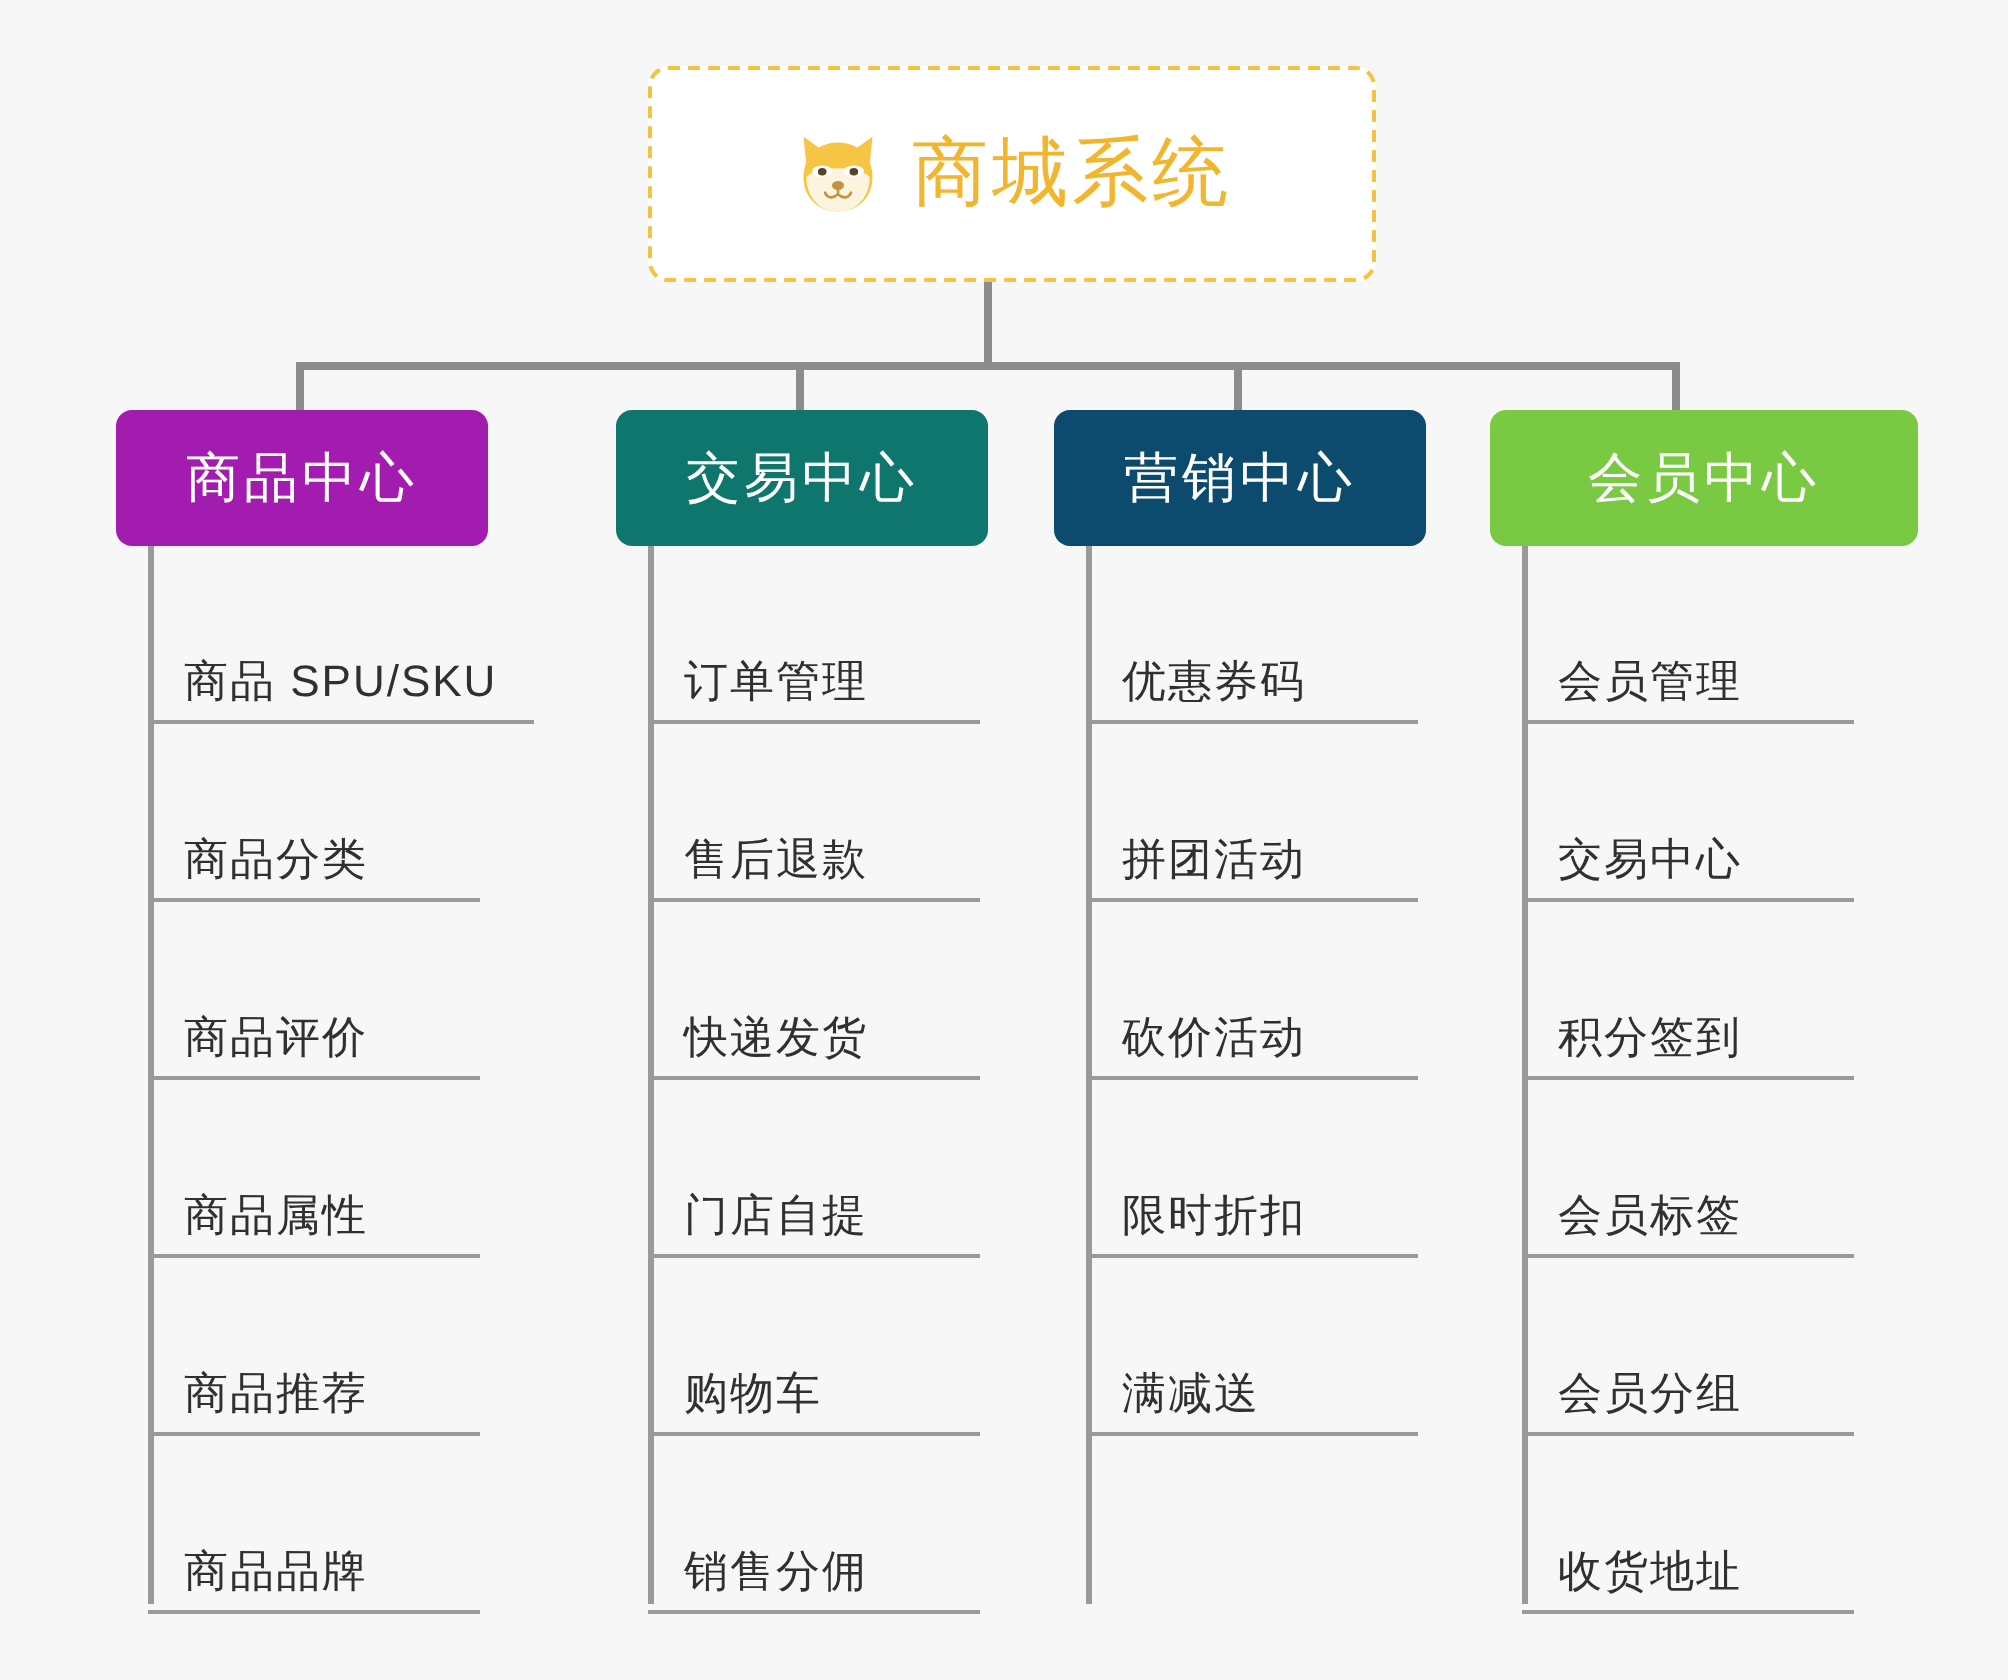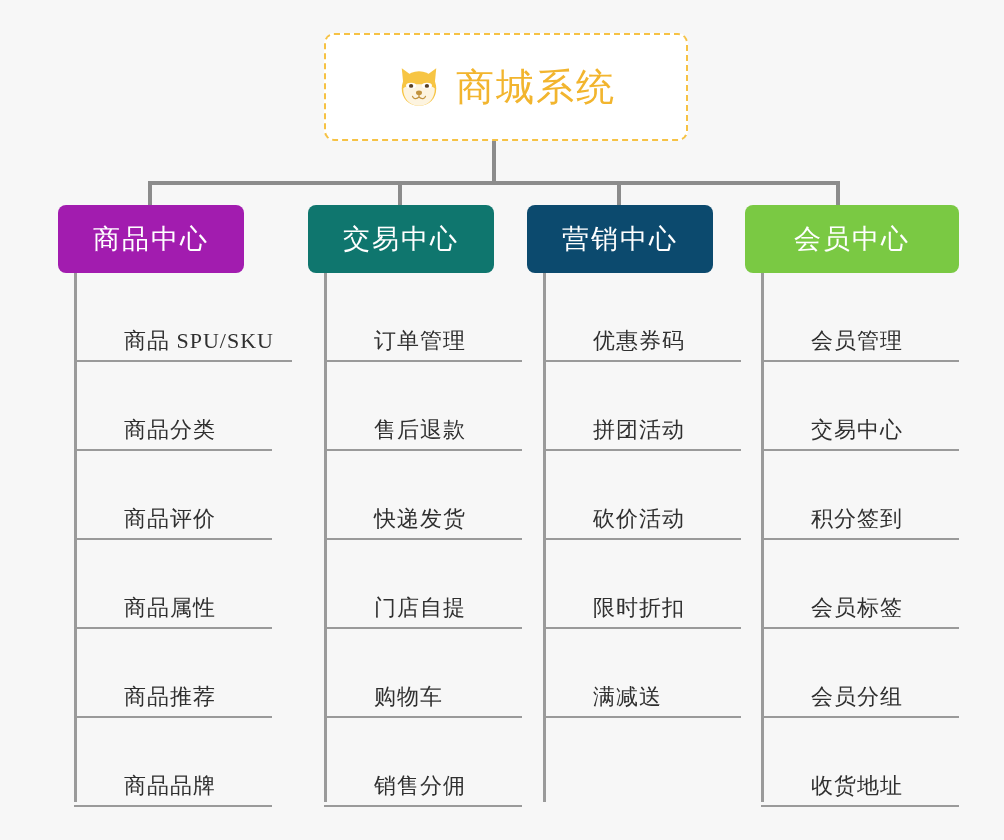--- a/index.html
+++ b/index.html
@@ -107,25 +107,24 @@
   .leaf {
     position: relative;
     height: 89px;
     box-sizing: border-box;
     display: flex;
     align-items: flex-end;
   }
   .leaf-inner {
     position: relative;
     display: inline-block;
-    padding: 0 18px 7px 50px;
+    padding: 0 18px 7px 18px;
     border-bottom: 2px solid #9a9a9a;
     min-width: 130px;
     box-sizing: content-box;
-    font-family: Liberation Serif, serif;
   }
   .leaf-label {
     font-size: 22px;
     color: #303030;
     line-height: 1.1;
     white-space: nowrap;
     letter-spacing: 1px;
   }
 </style>
 </head>

